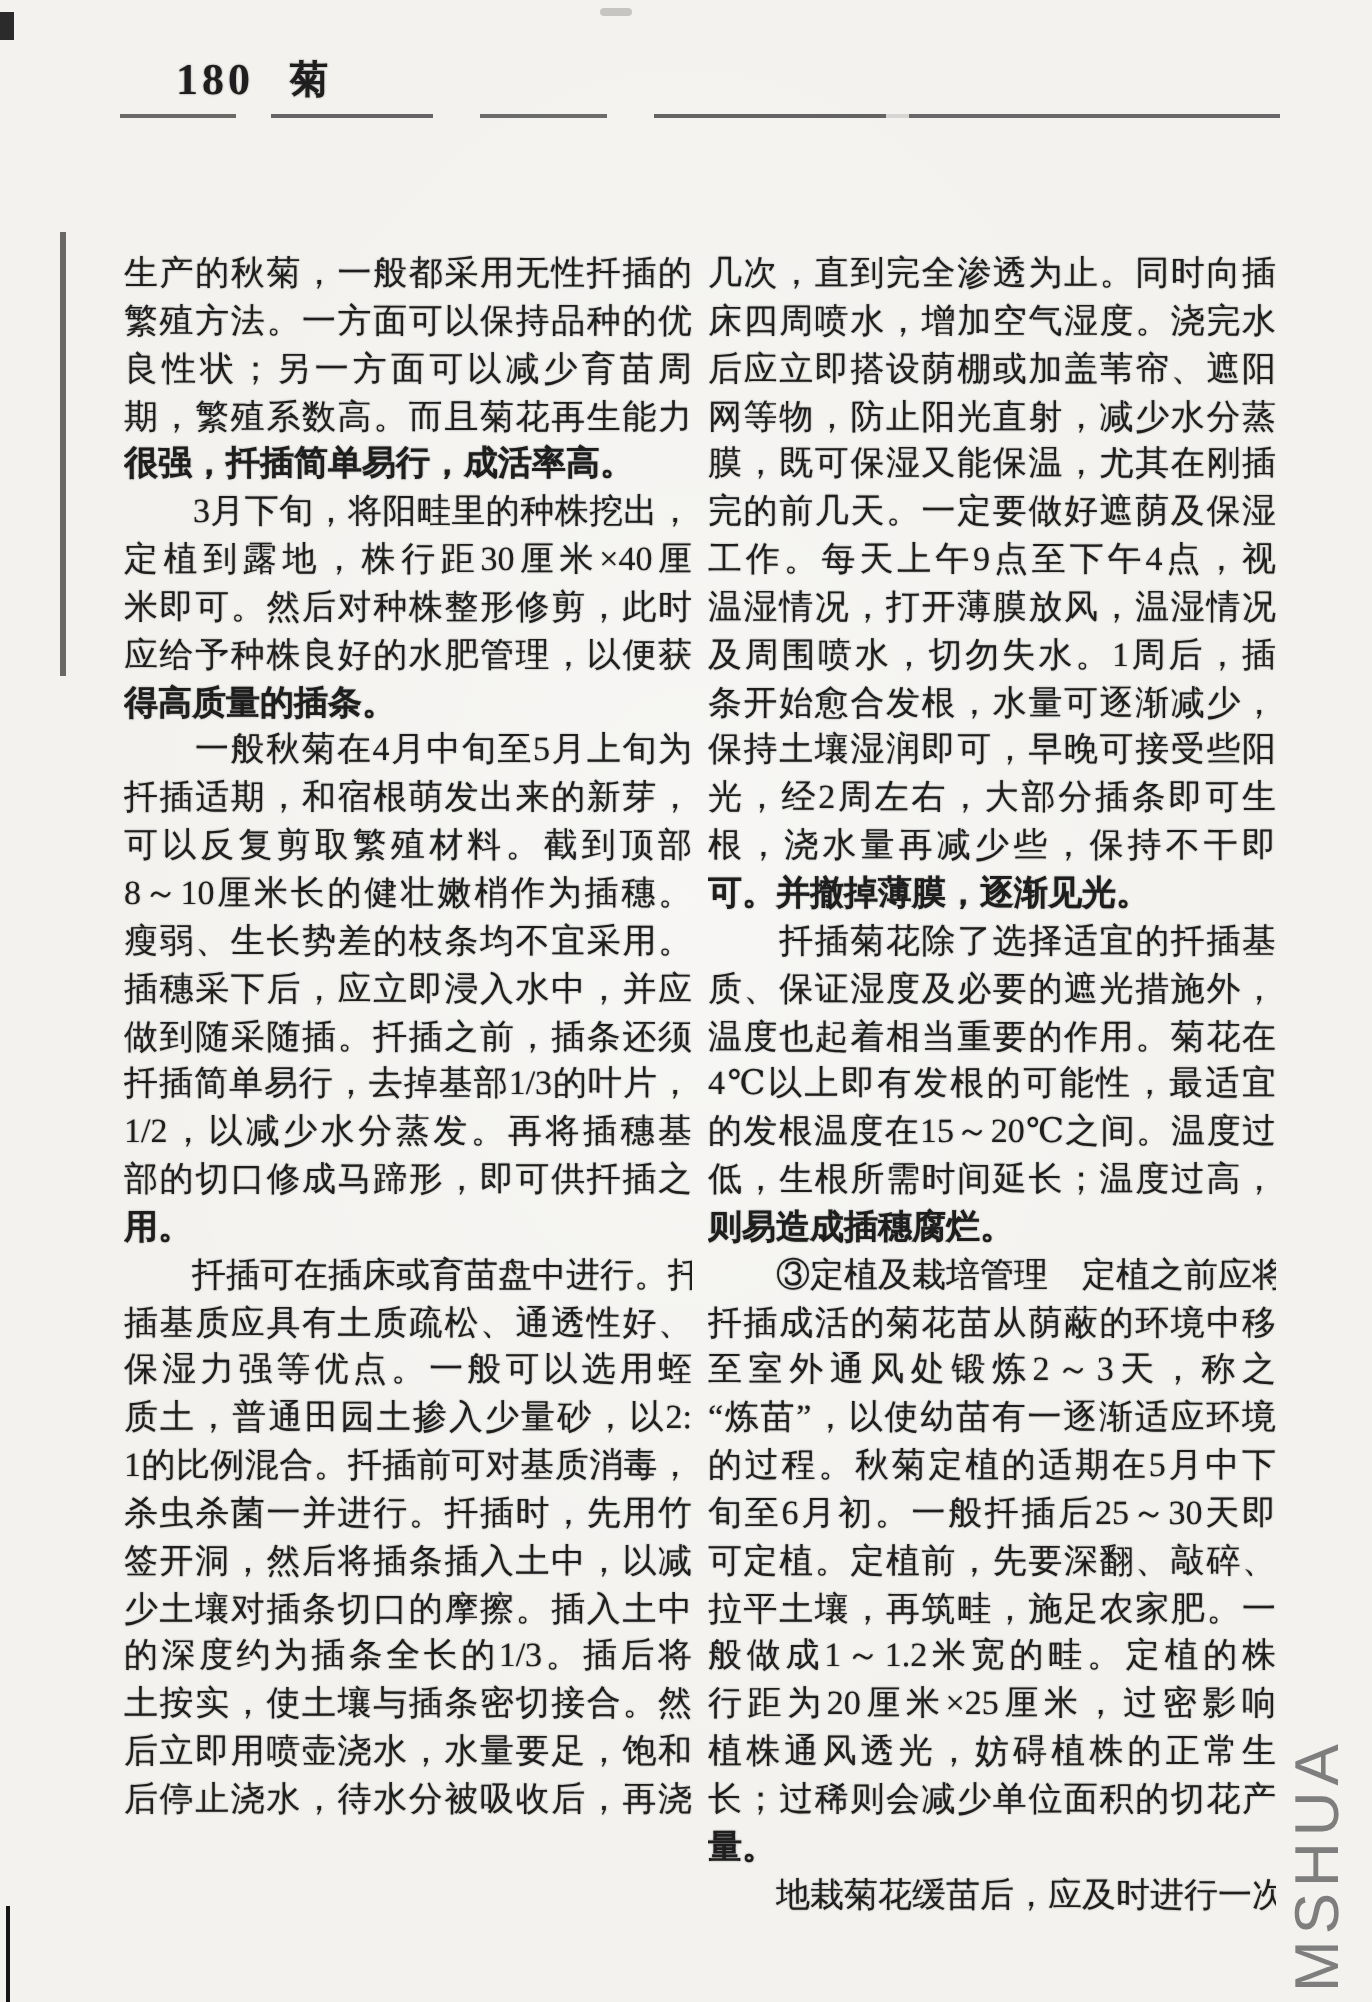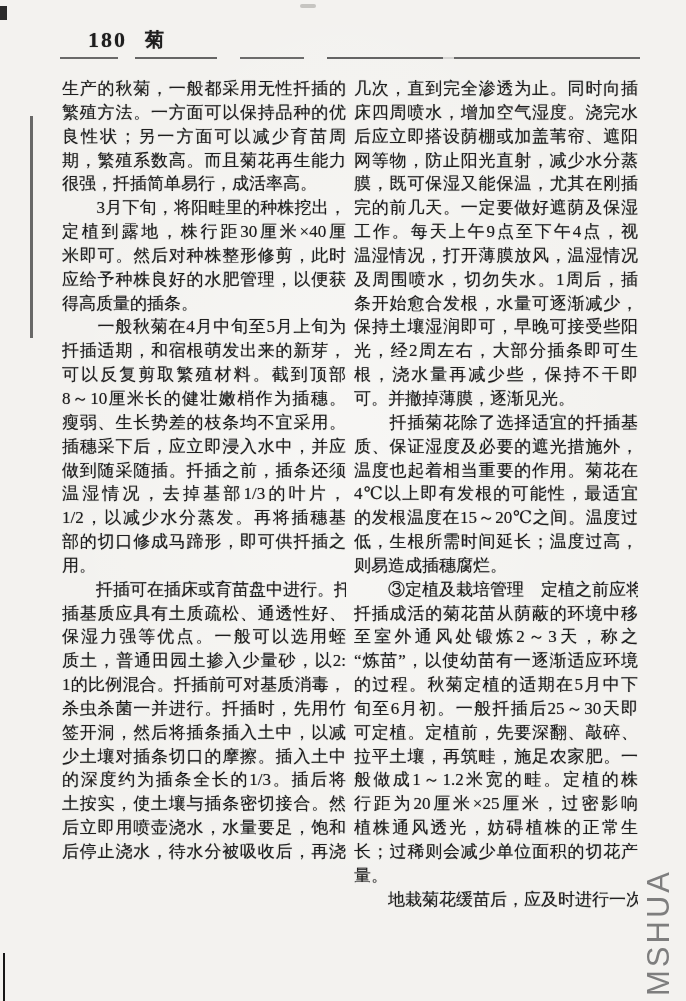--- a/index.html
+++ b/index.html
@@ -41,31 +41,31 @@
       #404040 46% 66%, rgba(0,0,0,0.15) 66% 68%,
       #454545 68% 100%);
     opacity: .8;
   }
 
   
   .columns {
     position: absolute; top: 77px; left: 62px; width: 576px;
     display: flex; gap: 8px;
   }
-  .col { width: 284px; }
+  .col { width: 284px; margin-top: 48px; }
   .line {
     height: 23.85px; line-height: 23.85px;
     font-size: 17px;
     overflow: hidden; white-space: nowrap;
     text-align: justify; text-align-last: justify;
     text-justify: inter-character;
     color: var(--ink);
     text-shadow: 0 0 0.9px rgba(25,25,25,.55);
   }
-  .line.natural { text-align: center; text-align-last: left; }
+  .line.natural { text-align: center; text-align-last: left; font-weight: bold; }
 
   
   .watermark {
     position: absolute; left: 641px; top: 996px;
     transform: rotate(-90deg); transform-origin: 0 0;
     font-family: "Liberation Sans", "DejaVu Sans", sans-serif;
     font-size: 31px; letter-spacing: 3px;
     color: var(--watermark);
   }
 
@@ -116,21 +116,21 @@
         <div class="line">米即可。然后对种株整形修剪，此时</div>
         <div class="line">应给予种株良好的水肥管理，以便获</div>
         <div class="line natural">得高质量的插条。</div>
         <div class="line">　　一般秋菊在4月中旬至5月上旬为</div>
         <div class="line">扦插适期，和宿根萌发出来的新芽，</div>
         <div class="line">可以反复剪取繁殖材料。截到顶部</div>
         <div class="line">8～10厘米长的健壮嫩梢作为插穗。</div>
         <div class="line">瘦弱、生长势差的枝条均不宜采用。</div>
         <div class="line">插穗采下后，应立即浸入水中，并应</div>
         <div class="line">做到随采随插。扦插之前，插条还须</div>
-        <div class="line">温湿情况，去掉基部1/3的叶片，</div>
+        <div class="line">扦插简单易行，去掉基部1/3的叶片，</div>
         <div class="line">1/2，以减少水分蒸发。再将插穗基</div>
         <div class="line">部的切口修成马蹄形，即可供扦插之</div>
         <div class="line natural">用。</div>
         <div class="line">　　扦插可在插床或育苗盘中进行。扦</div>
         <div class="line">插基质应具有土质疏松、通透性好、</div>
         <div class="line">保湿力强等优点。一般可以选用蛭</div>
         <div class="line">质土，普通田园土掺入少量砂，以2:</div>
         <div class="line">1的比例混合。扦插前可对基质消毒，</div>
         <div class="line">杀虫杀菌一并进行。扦插时，先用竹</div>
         <div class="line">签开洞，然后将插条插入土中，以减</div>

